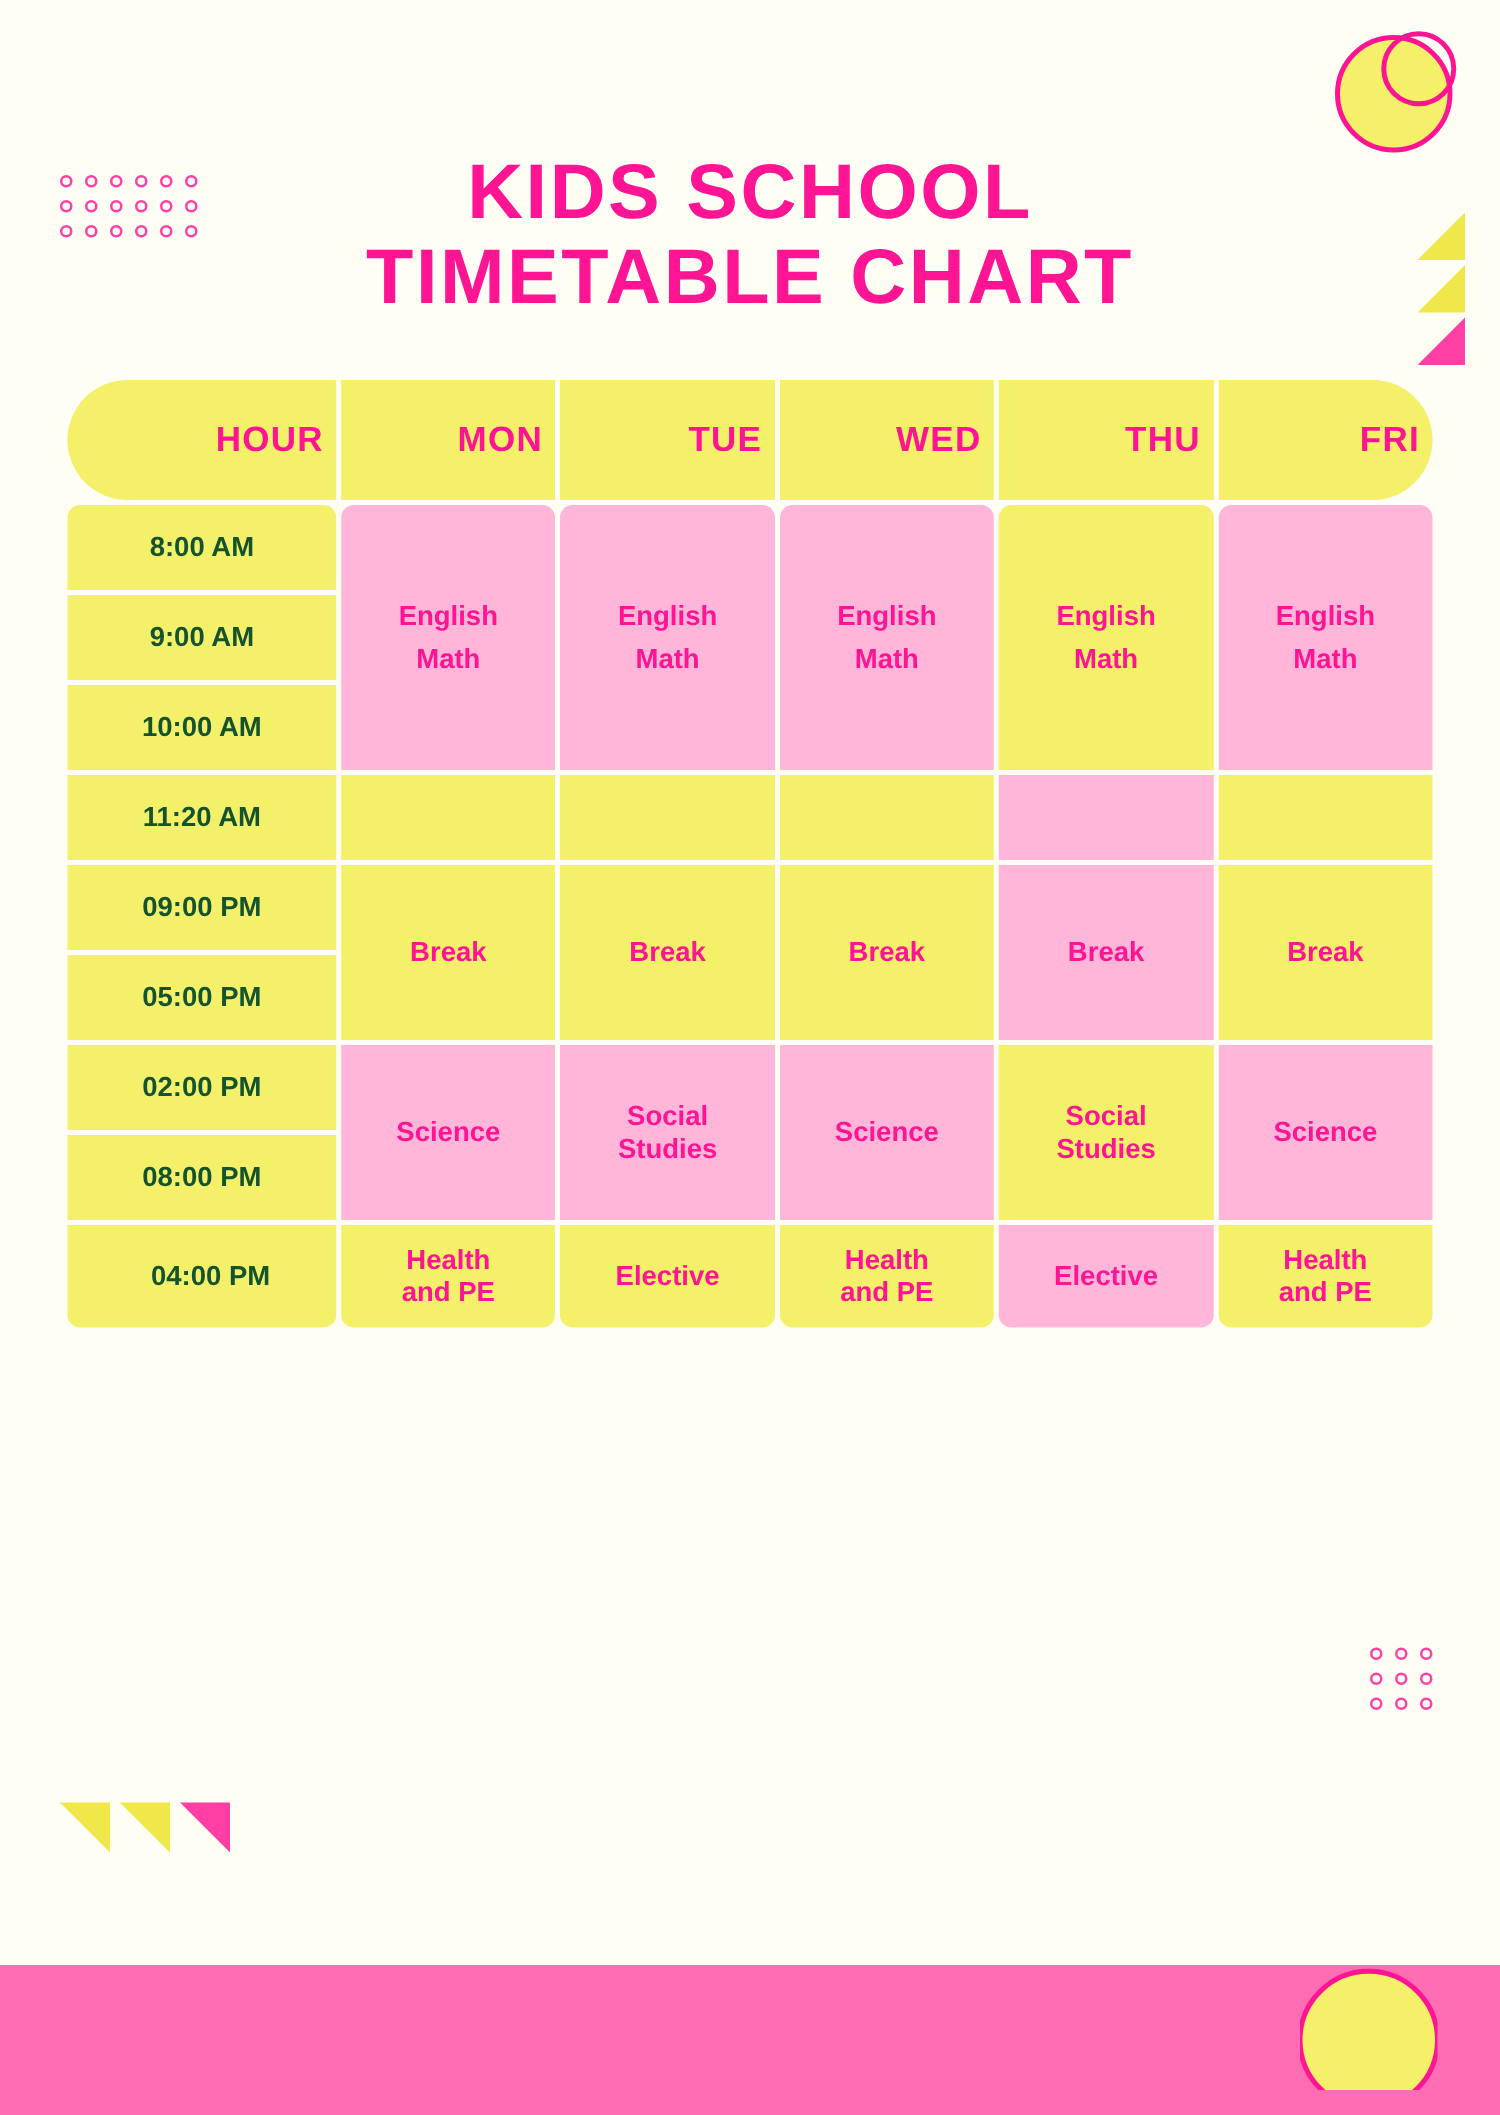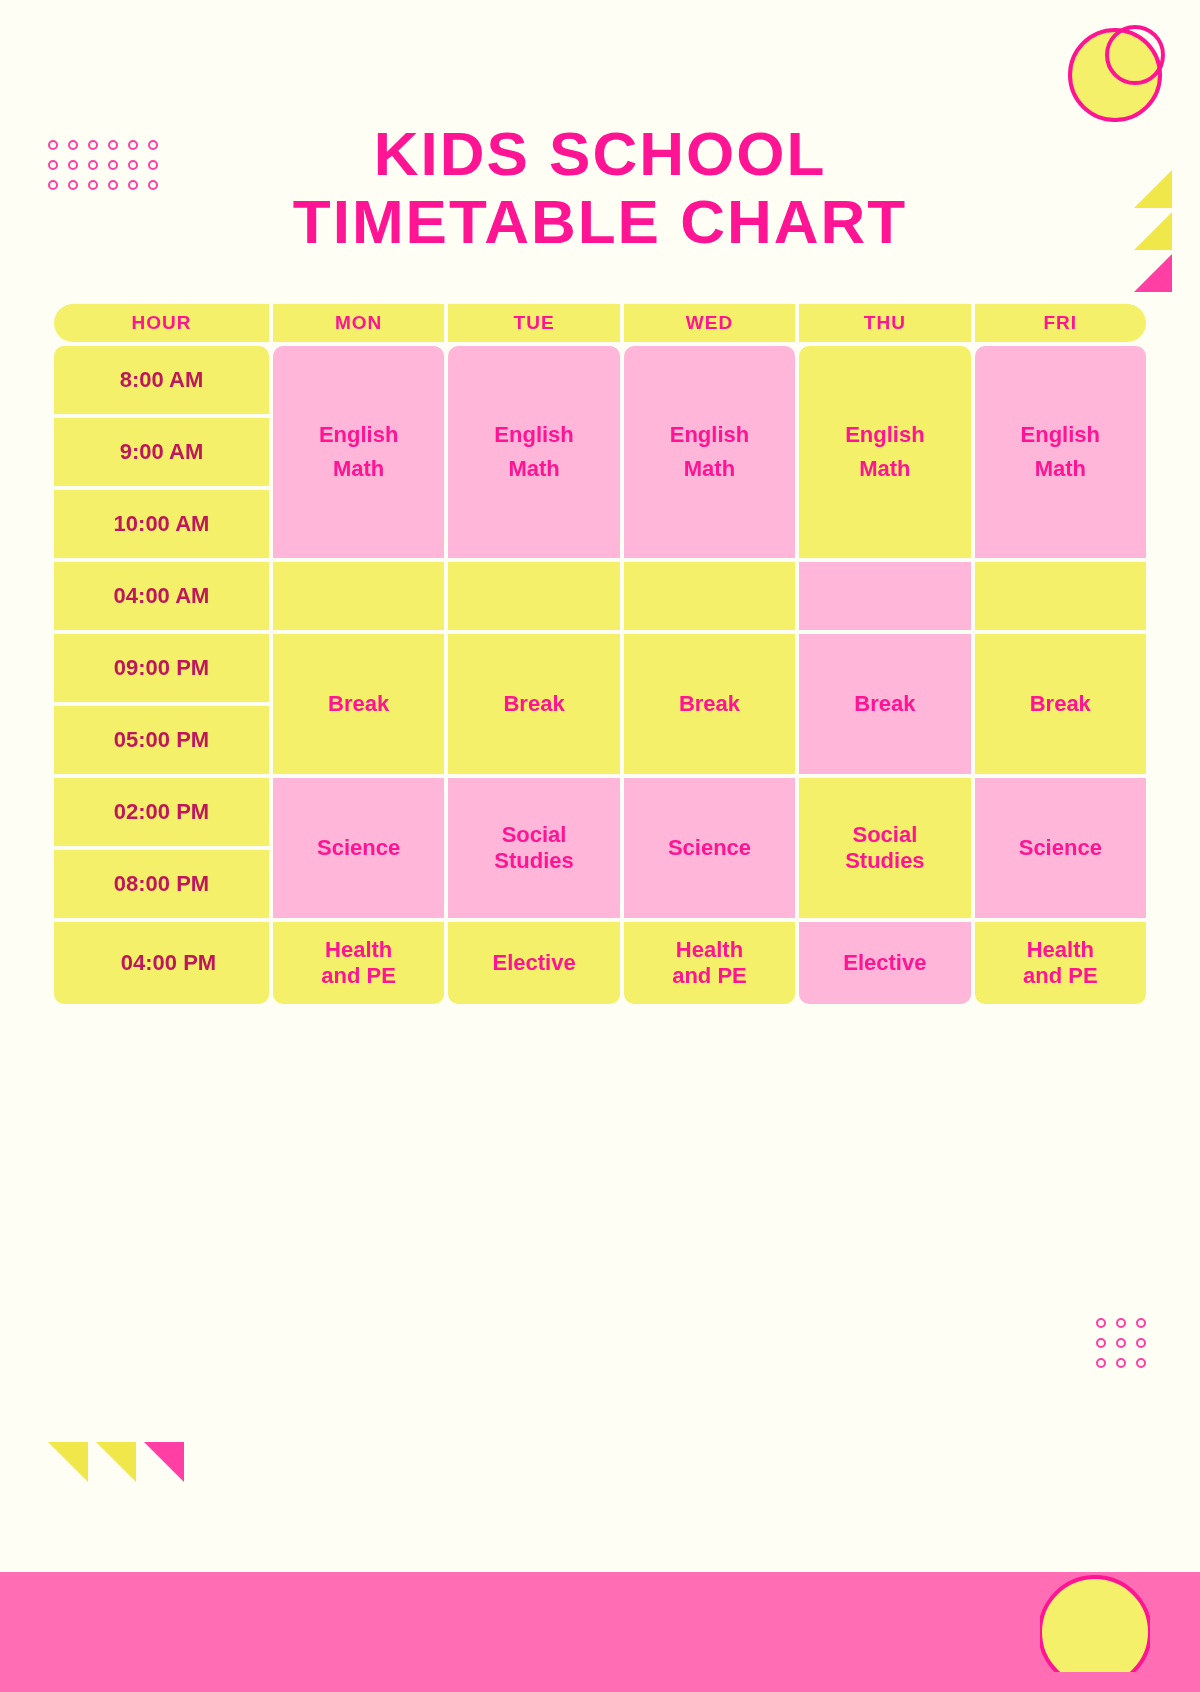--- a/index.html
+++ b/index.html
@@ -153,38 +153,38 @@
 
     .timetable {
       width: 100%;
       border-collapse: separate;
       border-spacing: 4px;
     }
 
     .header-cell {
       background: #f5f06a;
       color: #ff1493;
-      font-size: 19px;
+      font-size: 28px;
       font-weight: 900;
-      text-align: center;
-      padding: 8px 10px;
+      text-align: right;
+      padding: 32px 10px;
       letter-spacing: 1px;
     }
 
     .header-cell:first-child {
       border-radius: 50px 0 0 50px;
     }
     .header-cell:last-child {
       border-radius: 0 50px 50px 0;
     }
 
     
     .hour-cell {
       background: #f5f06a;
-      color: #be185d;
+      color: #14532d;
       font-size: 22px;
       font-weight: 700;
       text-align: center;
       padding: 0 10px;
       height: 68px;
       vertical-align: middle;
     }
 
     
     .subject-cell-pink {
@@ -309,21 +309,21 @@
 
       <tr>
         <td class="hour-cell">9:00 AM</td>
       </tr>
 
       <tr>
         <td class="hour-cell">10:00 AM</td>
       </tr>
 
       <tr>
-        <td class="hour-cell">04:00 AM</td>
+        <td class="hour-cell">11:20 AM</td>
         <td class="subject-cell-empty-yellow"></td>
         <td class="subject-cell-empty-yellow"></td>
         <td class="subject-cell-empty-yellow"></td>
         <td class="subject-cell-empty-pink"></td>
         <td class="subject-cell-empty-yellow"></td>
       </tr>
 
       <tr>
         <td class="hour-cell">09:00 PM</td>
         <td class="subject-cell-yellow" rowspan="2" style="padding: 15px 10px;">

